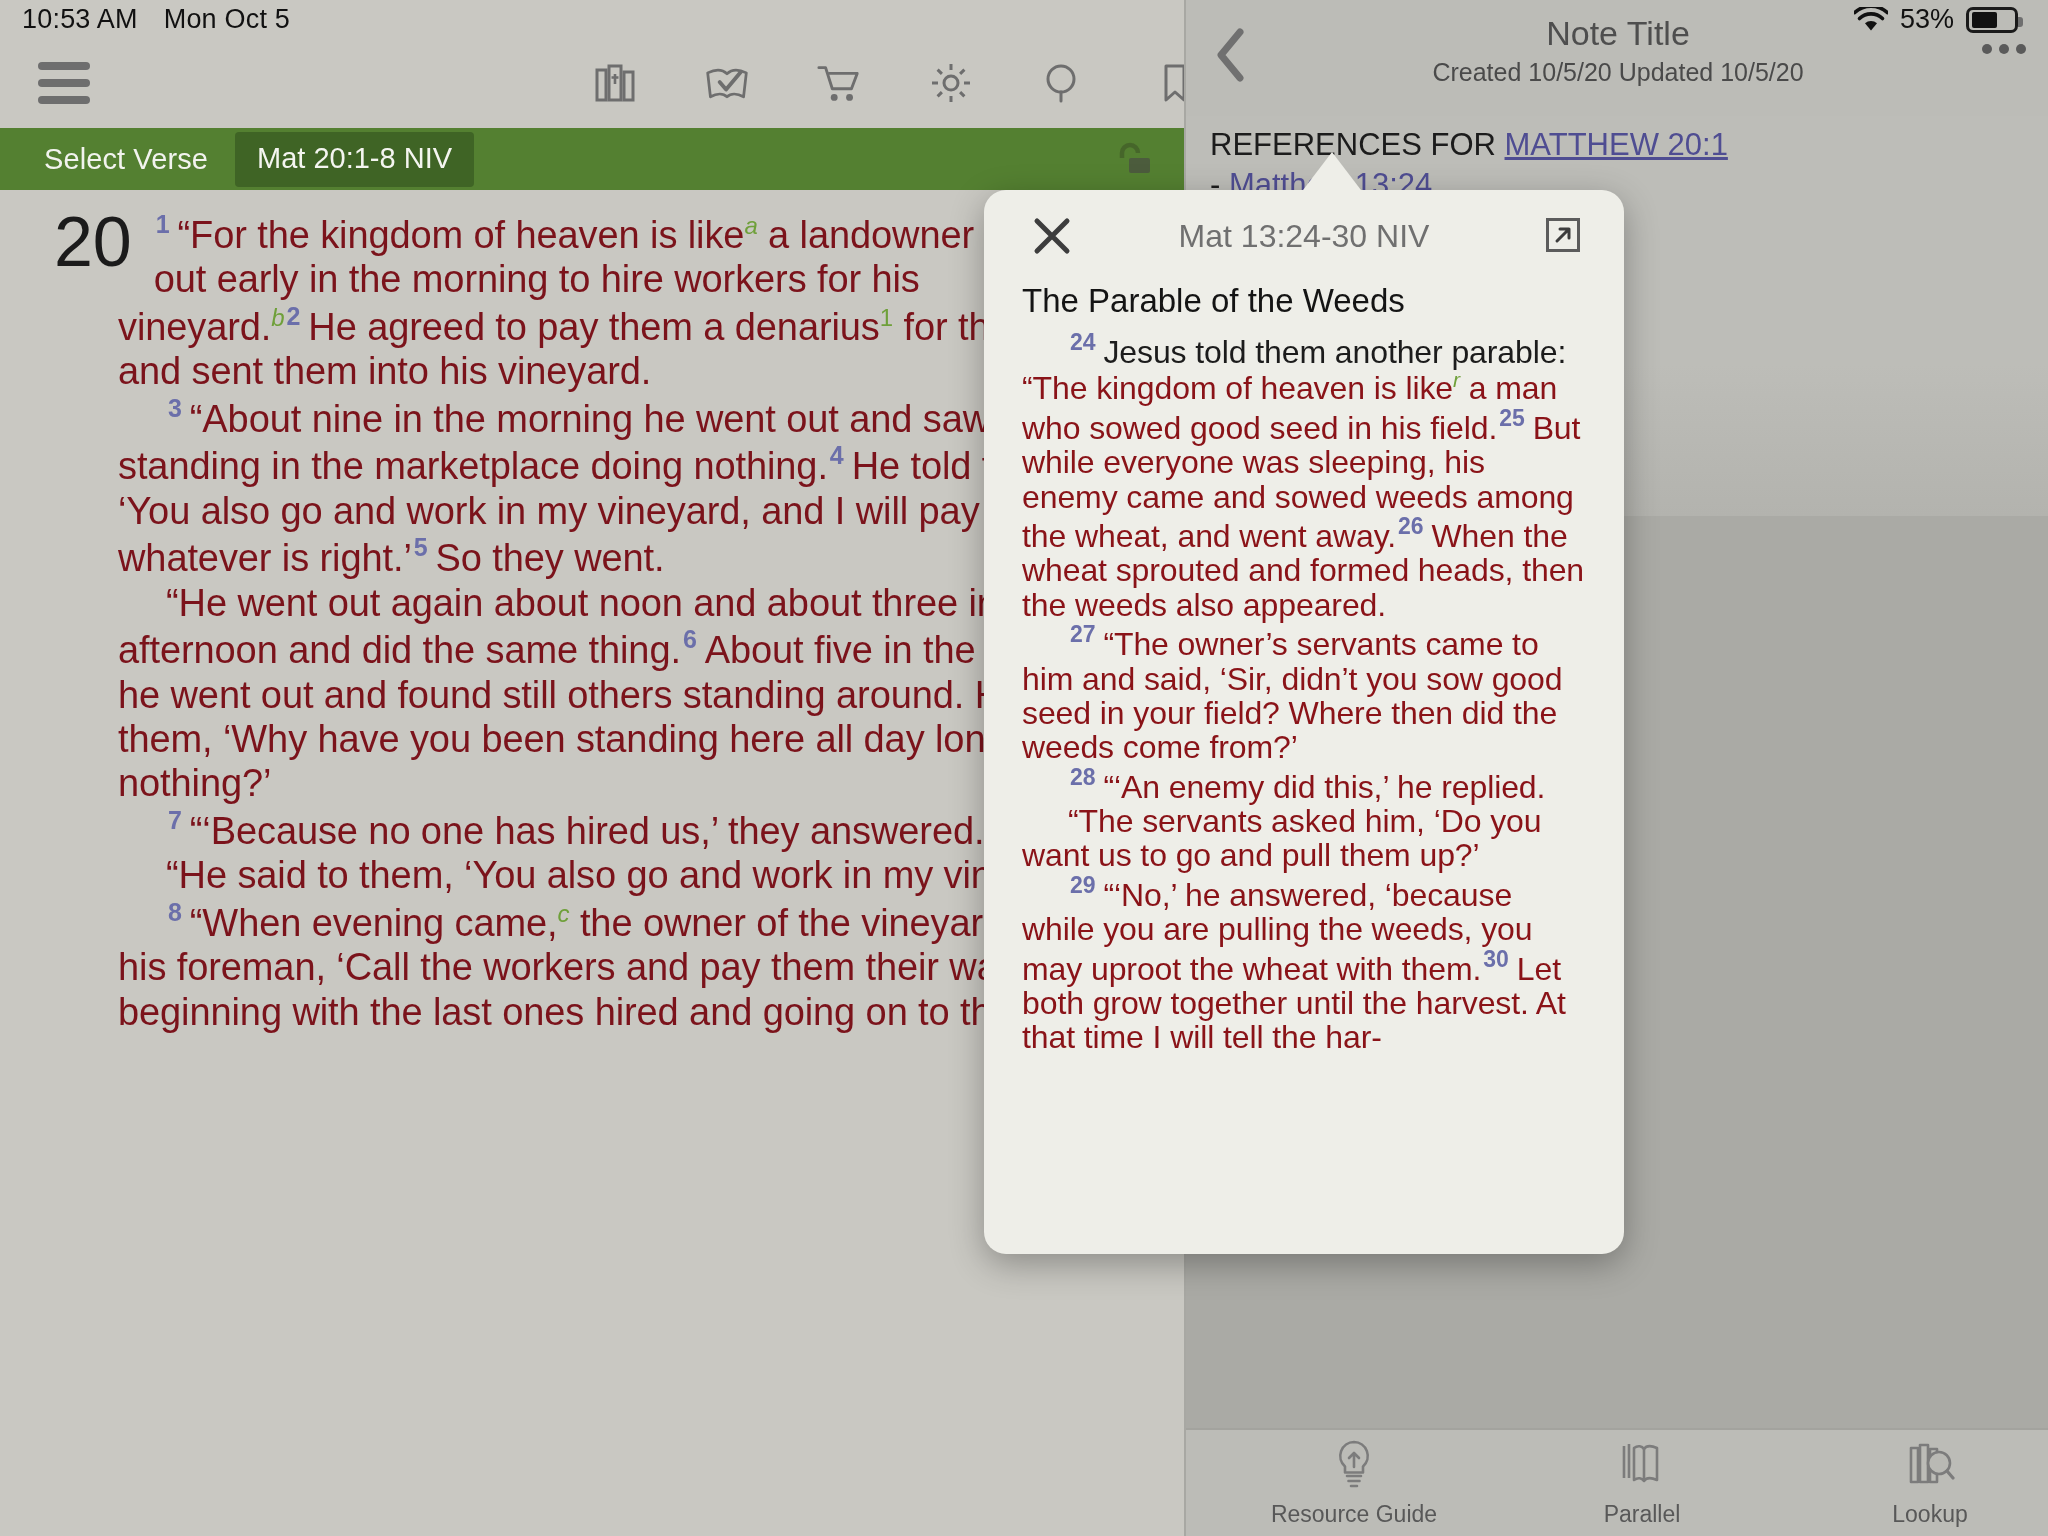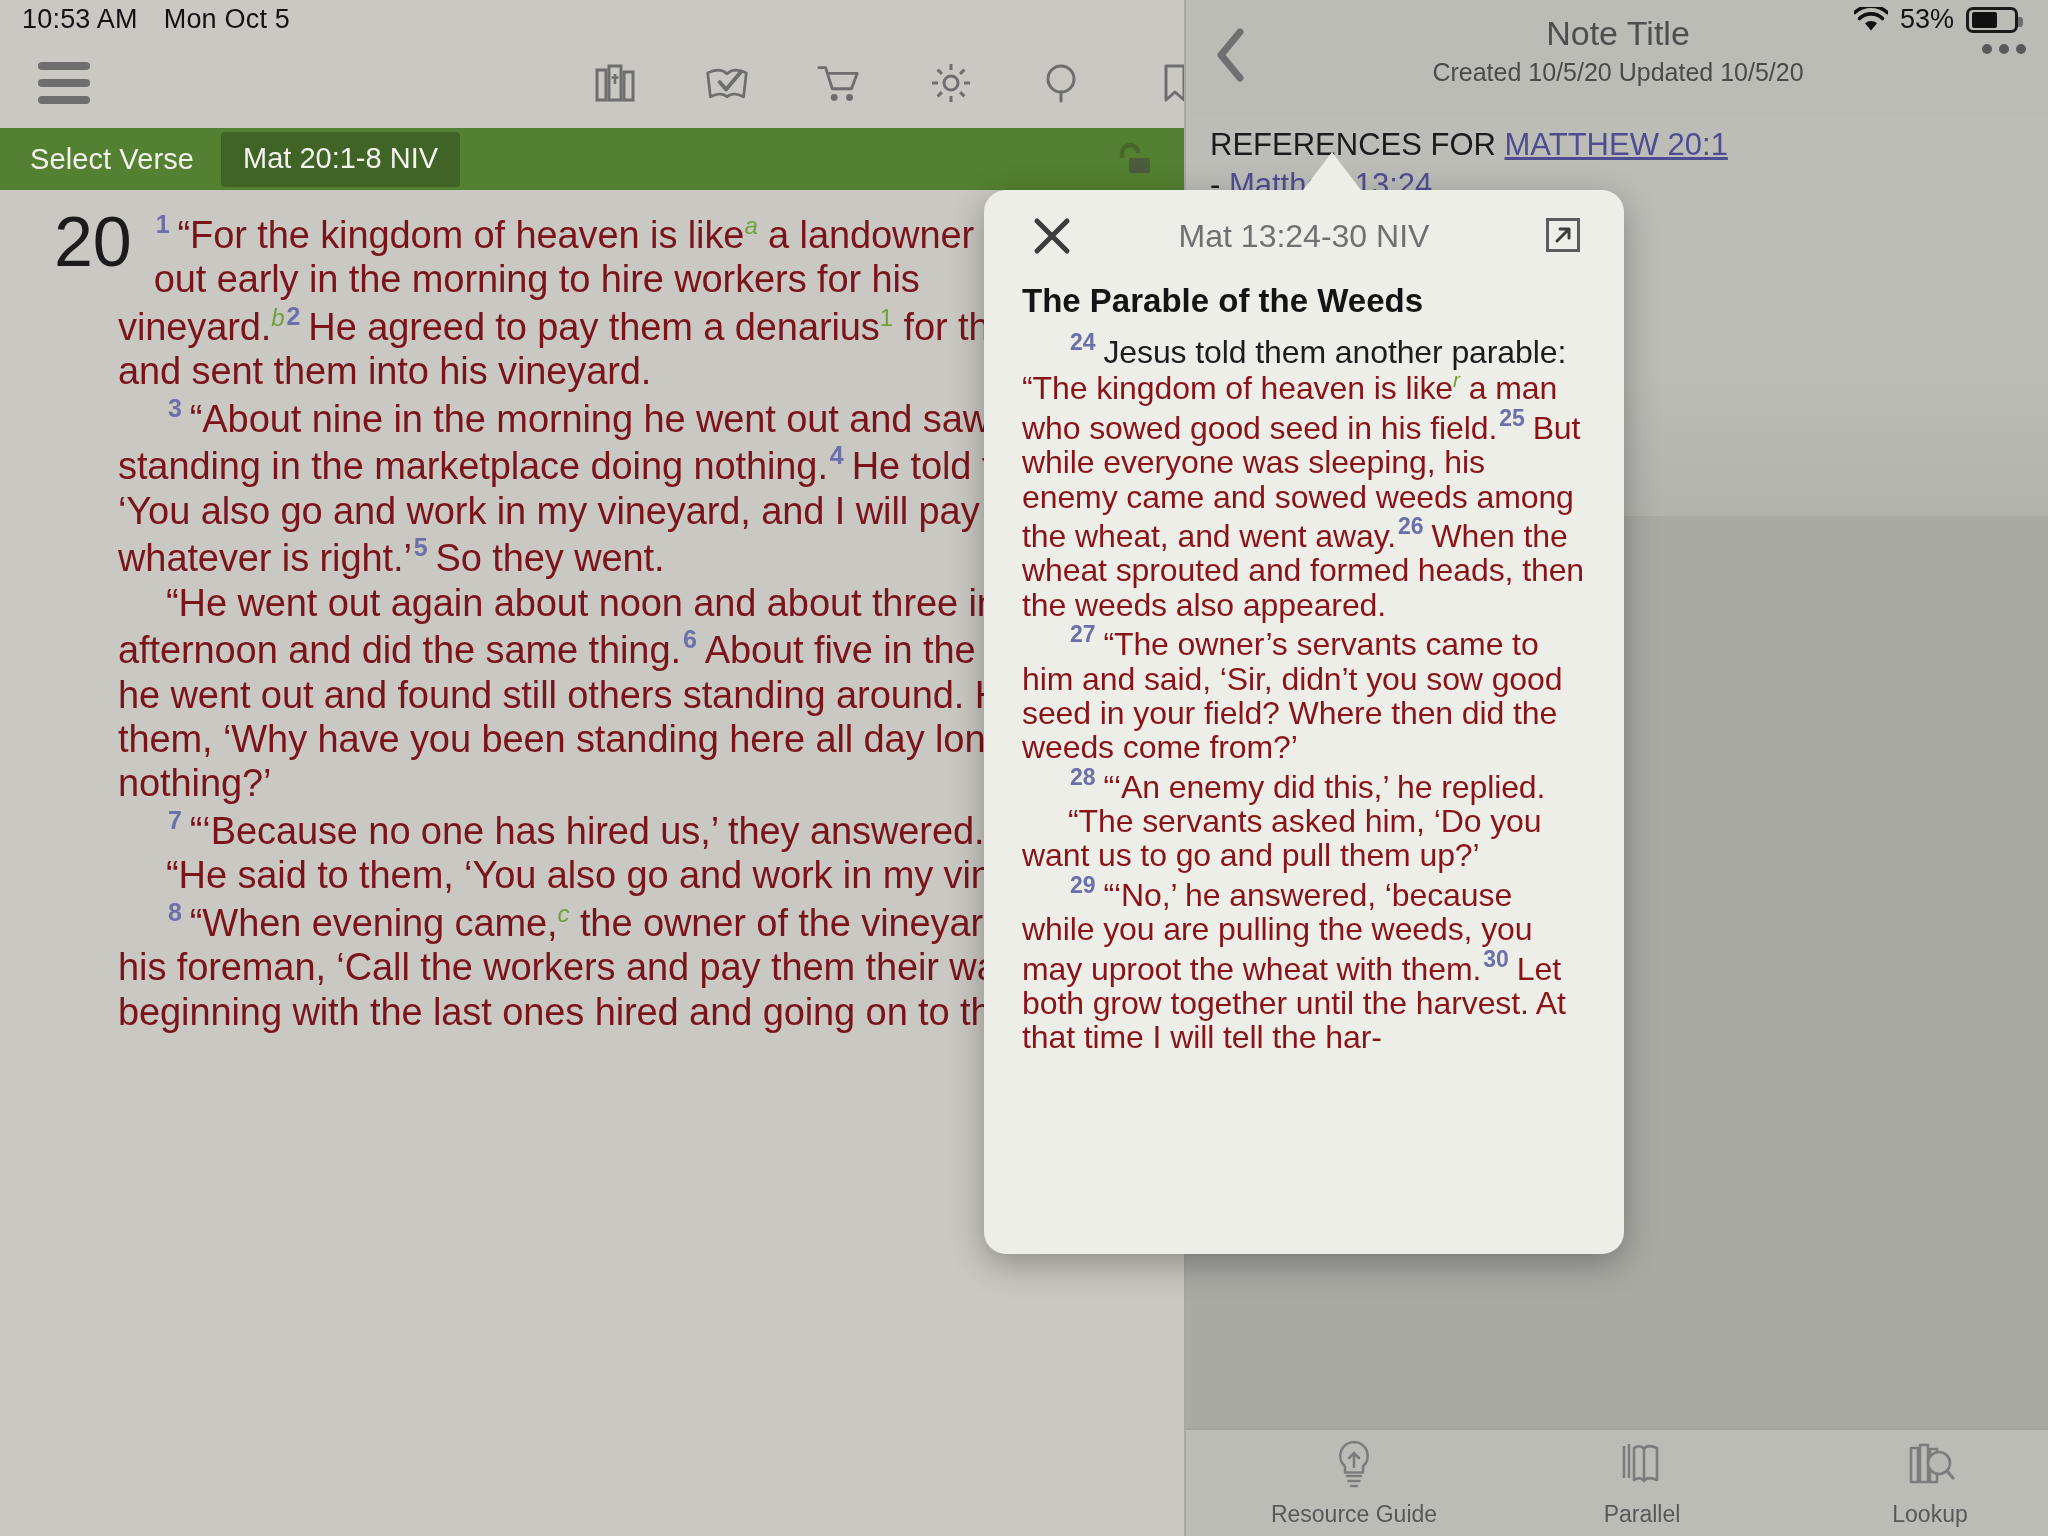--- a/index.html
+++ b/index.html
@@ -60,21 +60,21 @@
   .tool-icons .ti { width: 46px; height: 46px; display:flex; align-items:center; justify-content:center; }
   .tool-icons svg { display: block; }
 
   
   .verse-bar {
     position: absolute; left: 0; top: 128px; width: 1184px; height: 62px;
     background: #548031;
     display: flex; align-items: center;
   }
   .select-verse {
-    color: #f2f3ee; font-size: 29px; margin-left: 30px; letter-spacing: .1px;
+    color: #f2f3ee; font-size: 29px; margin-left: 44px; letter-spacing: .1px;
   }
   .verse-pill {
     margin-left: 27px;
     background: #3f6425; color: #f4f5f0;
     font-size: 29px; padding: 10px 22px 12px; border-radius: 4px;
   }
   .lock-icon { position: absolute; right: 32px; top: 11px; }
 
   
   .bible {
@@ -177,21 +177,21 @@
   .popup-ref {
     position: absolute; left: 0; top: 28px; width: 640px; text-align: center;
     font-size: 32px; color: #707070;
   }
   .popup-expand {
     position: absolute; right: 44px; top: 28px;
     width: 34px; height: 34px; border: 3px solid #5c5c5c;
   }
   .popup-body { padding: 0 38px; }
   .popup-heading {
-    font-size: 33px; font-weight: bold; color: #141414; margin-bottom: 10px;
+    font-size: 33px; font-weight: normal; color: #141414; margin-bottom: 10px;
   }
   .popup-text {
     font-size: 32px; line-height: 1.075; color: #8a1318;
     letter-spacing: -.1px;
   }
   .popup-text p { margin: 0; text-indent: 46px; }
   .popup-text .intro { color: #1c1c1c; }
   .popup-text .vnum { font-size: 23px; vertical-align: 13px; }
   .popup-text .fn { font-size: 21px; vertical-align: 12px; }
 </style>

